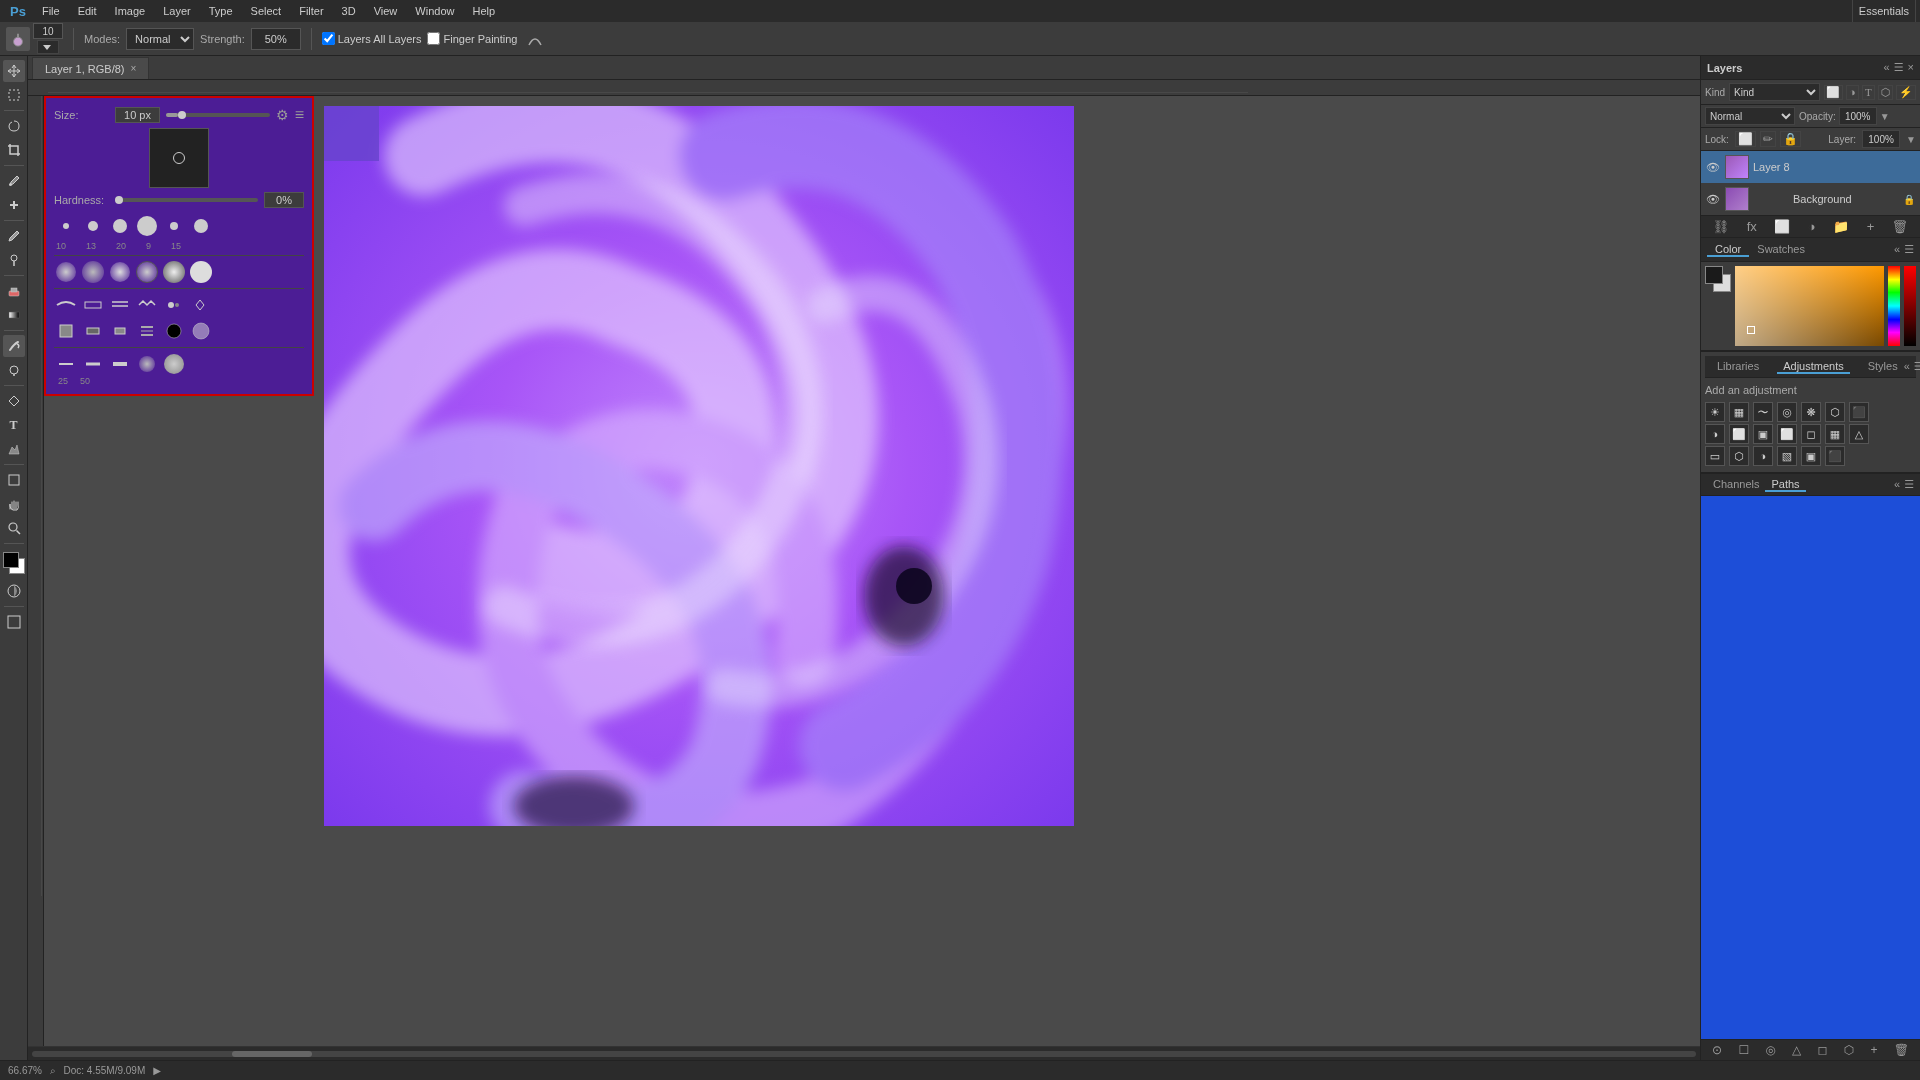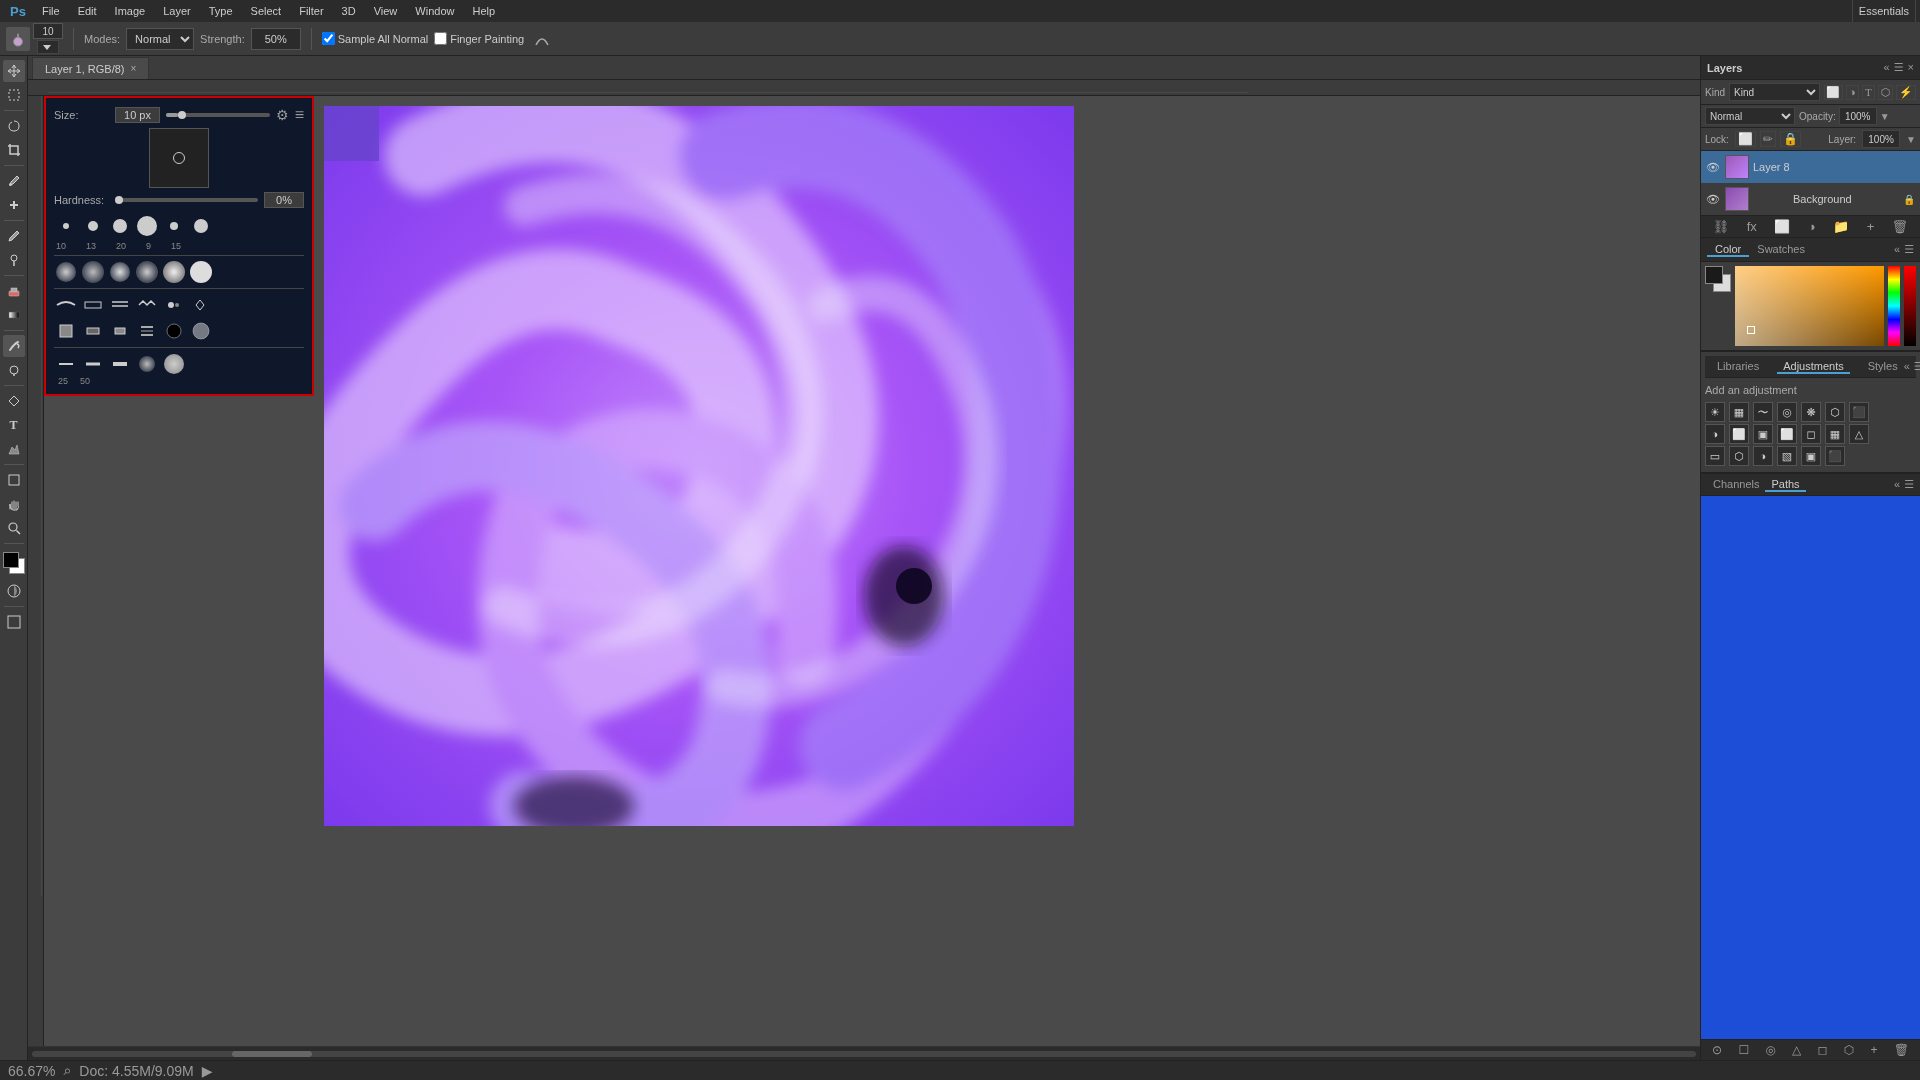--- a/index.html
+++ b/index.html
@@ -85,21 +85,21 @@
 
     
     #adjustments-panel { background: #3c3c3c; border-bottom: 1px solid #222; padding: 4px; flex-shrink: 0; }
     .adj-icons-row { display: flex; gap: 4px; flex-wrap: wrap; margin-bottom: 2px; }
     .adj-icon { width: 20px; height: 20px; display: flex; align-items: center; justify-content: center; color: #ccc; cursor: pointer; font-size: 11px; border: 1px solid #555; background: #2b2b2b; }
 
     
     #channels-panel { background: #3c3c3c; flex: 1; }
 
     
-    #status-bar { height: 20px; background: #2b2b2b; border-top: 1px solid #222; display: flex; align-items: center; padding: 0 8px; gap: 8px; flex-shrink: 0; font-size: 14px; color: #999; }
+    #status-bar { height: 20px; background: #2b2b2b; border-top: 1px solid #222; display: flex; align-items: center; padding: 0 8px; gap: 8px; flex-shrink: 0; font-size: 10px; color: #999; }
 
     .workspace-label { font-size: 11px; color: #ccc; background: #2b2b2b; border: 1px solid #444; padding: 8px 6px; border-radius: 2px; }
 
     
     #canvas-svg { position: absolute; top: 0; left: 0; width: 100%; height: 100%; }
 
     
     #h-scrollbar { height: 14px; background: #2b2b2b; border-top: 1px solid #333; }
   </style>
 </head>
@@ -147,21 +147,21 @@
     <option>Darken</option>
     <option>Lighten</option>
     <option>Screen</option>
     <option>Overlay</option>
   </select>
   <span class="toolbar-label">Strength:</span>
   <input type="text" class="toolbar-input" value="50%" style="">
   <div class="toolbar-sep"></div>
   <label class="toolbar-checkbox">
     <input type="checkbox" checked="" style="">
-    <span>Sample All Normal</span>
+    <span>Layers All Layers</span>
   </label>
   <label class="toolbar-checkbox">
     <input type="checkbox" style="">
     <span>Finger Painting</span>
   </label>
 
   <div class="tool-btn">
     <svg width="16" height="16" viewBox="0 0 16 16">
         <path d="M2 14 Q8 2 14 14" stroke="#aaa" stroke-width="1.5" fill="none"></path>
       </svg>
@@ -319,21 +319,21 @@
     <div id="canvas-container" style="display:flex;flex:1;overflow:hidden;">
 
       <div id="ruler-v" style="width:16px;background:#3c3c3c;border-right:1px solid #222;flex-shrink:0;overflow:hidden;">
         <svg width="14" height="800">
           <line x1="14" y1="0" x2="14" y2="800" stroke="#555" stroke-width="1"></line>
         </svg>
       </div>
 
       <div id="canvas-wrapper" style="flex:1;overflow:hidden;background:#4a4a4a;position:relative;display:flex;align-items:flex-start;justify-content:flex-start;padding:10px;">
 
-        <div id="brush-picker" style="position:absolute;top:0px;left:0px;width:270px;background:#0f172a;border:2px solid #cc0000;z-index:100;padding:8px;">
+        <div id="brush-picker" style="position:absolute;top:0px;left:0px;width:270px;background:#4c1d95;border:2px solid #cc0000;z-index:100;padding:8px;">
 
           <div class="brush-size-row" style="display:flex;align-items:center;gap:6px;margin-bottom:4px;">
             <span class="brush-size-label" style="color:#aaa;font-size:11px;width:55px;">Size:</span>
             <input type="text" value="10 px" style="width: 45px; background: rgb(60, 60, 60); border: 1px solid rgb(85, 85, 85); color: rgb(204, 204, 204); font-size: 11px; padding: 1px 3px; text-align: center;">
             <div style="flex:1;position:relative;height:4px;background:#555;border-radius:2px;">
               <div style="height:100%;background:#999;border-radius:2px;width:12%;"></div>
               <div style="width:8px;height:8px;background:#ccc;border-radius:50%;position:absolute;top:-2px;left:12%;"></div>
             </div>
             <div style="cursor:pointer;color:#999;font-size:14px;">⚙</div>
             <div style="cursor:pointer;color:#999;font-size:16px;">≡</div>

